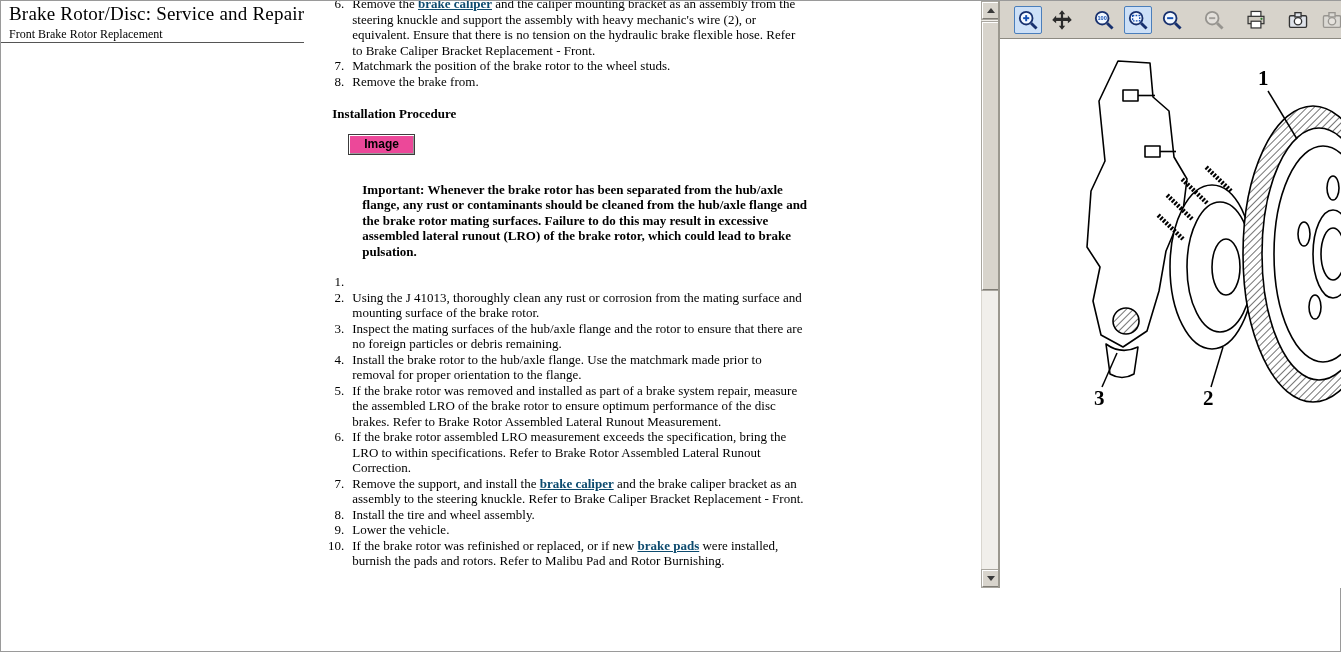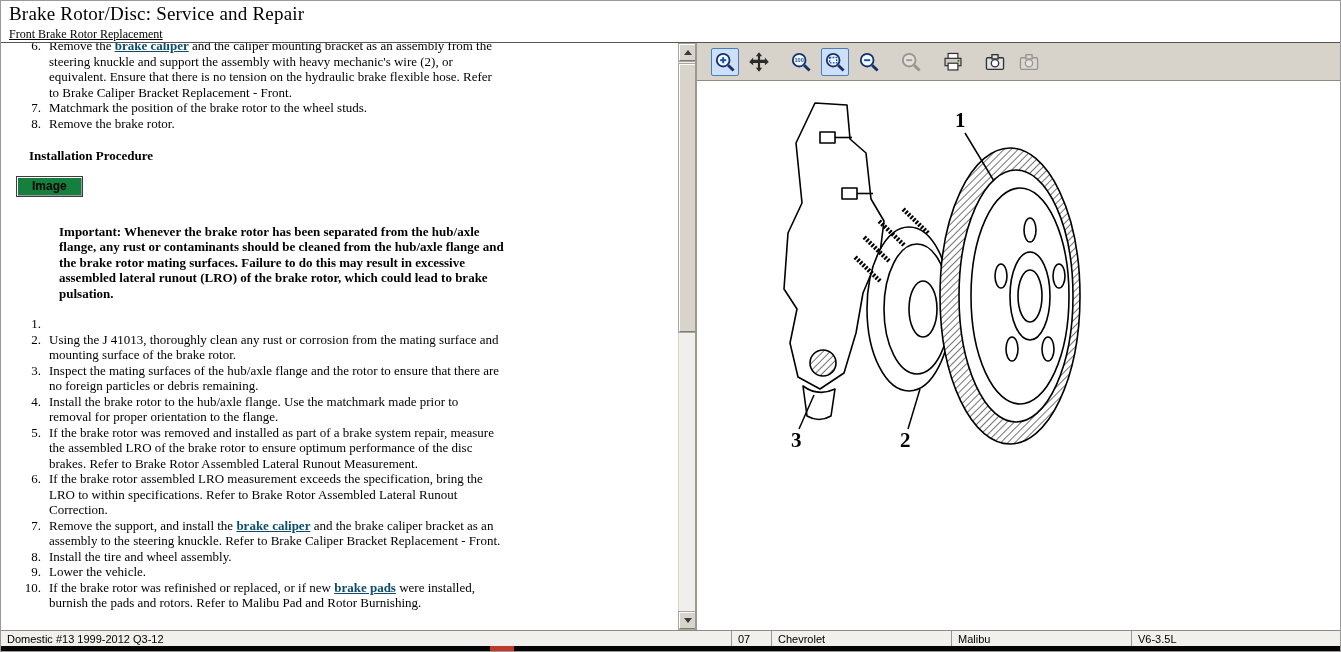--- a/index.html
+++ b/index.html
@@ -1,38 +1,38 @@
 <!DOCTYPE html>
 <html><head>
 <meta charset="utf-8">
 <style>
   * { margin:0; padding:0; box-sizing:border-box; }
   html,body { width:1341px; height:652px; background:#fff; overflow:hidden; }
   body { font-family:"Liberation Serif", serif; color:#000; }
 
-  .app { width:1341px; height:652px; display:flex; flex-direction:column; border:1px solid #9a9a9a; }
+  .app { width:1341px; height:652px; display:flex; border:1px solid #9a9a9a; }
 
   
   .hdr { height:42px; background:#fff; border-bottom:1px solid #555; padding:2px 0 0 8px; flex:none; }
   .hdr .title { font-size:19px; letter-spacing:.2px; }
-  .hdr .subtitle { font-size:12px; margin-top:2px;text-decoration:underline; }
+  .hdr .subtitle { font-size:12px; margin-top:2px; }
 
   
   .main { flex:none; height:587px; display:flex; background:#fff; }
 
   
   .doc-panel { position:relative; width:694px; height:587px; overflow:hidden; background:#fff; flex:none; }
   .doc-content { position:absolute; top:-5px; left:0; width:662px; font-size:13px; line-height:15.5px; }
   .step { display:flex; }
   .step .num { width:48px; text-align:right; padding-right:8px; flex:none; }
   .step .body { width:452px; }
   .doc-link { color:#0c4a6e; font-weight:bold; text-decoration:underline; cursor:pointer; }
   .sec-heading { font-weight:bold; margin:17px 0 0 28px; font-size:13px; }
-  .img-btn { display:inline-block; margin:12px 0 0 15px; padding:2px 15px 3px 15px;
-             background:#15803d; border:1px solid #3c3c3c;
+  .img-btn { display:inline-block; margin:12px 0 0 44px; padding:2px 15px 3px 15px;
+             background:#ec4899; border:1px solid #3c3c3c;
              box-shadow: inset 1px 1px 0 #ffffff, inset -1px -1px 0 #9b9b9b;
              font:bold 12px "Liberation Sans", sans-serif; cursor:pointer; }
   .important { font-weight:bold; margin:27px 0 15px 58px; width:452px; }
   .install-list { margin-top:0; }
 
   
   .sbar { position:absolute; top:0; right:0; width:17px; height:587px; background:#f1efeb; border-left:1px solid #d9d6cf; }
   .sb-btn { position:absolute; left:0; width:17px; height:17px; background:#d8d4cc;
             border:1px solid #fff; border-right-color:#7e7b74; border-bottom-color:#7e7b74;
             outline:1px solid #a9a69f; display:flex; align-items:center; justify-content:center; cursor:pointer; }
@@ -89,21 +89,21 @@
         <div class="step">
           <span class="num">6.</span>
           <span class="body"><span>Remove the </span><a class="doc-link">brake caliper</a><span> and the caliper mounting bracket as an assembly from the steering knuckle and support the assembly with heavy mechanic's wire (2), or equivalent. Ensure that there is no tension on the hydraulic brake flexible hose. Refer to Brake Caliper Bracket Replacement - Front.</span></span>
         </div>
         <div class="step">
           <span class="num">7.</span>
           <span class="body">Matchmark the position of the brake rotor to the wheel studs.</span>
         </div>
         <div class="step">
           <span class="num">8.</span>
-          <span class="body">Remove the brake rotor.</span>
+          <span class="body">Remove the brake from.</span>
         </div>
 
         <div class="sec-heading">Installation Procedure</div>
 
         <span class="img-btn">Image</span>
 
         <div class="important">Important: Whenever the brake rotor has been separated from the hub/axle flange, any rust or contaminants should be cleaned from the hub/axle flange and the brake rotor mating surfaces. Failure to do this may result in excessive assembled lateral runout (LRO) of the brake rotor, which could lead to brake pulsation.</div>
 
         <div class="install-list">
           <div class="step">

